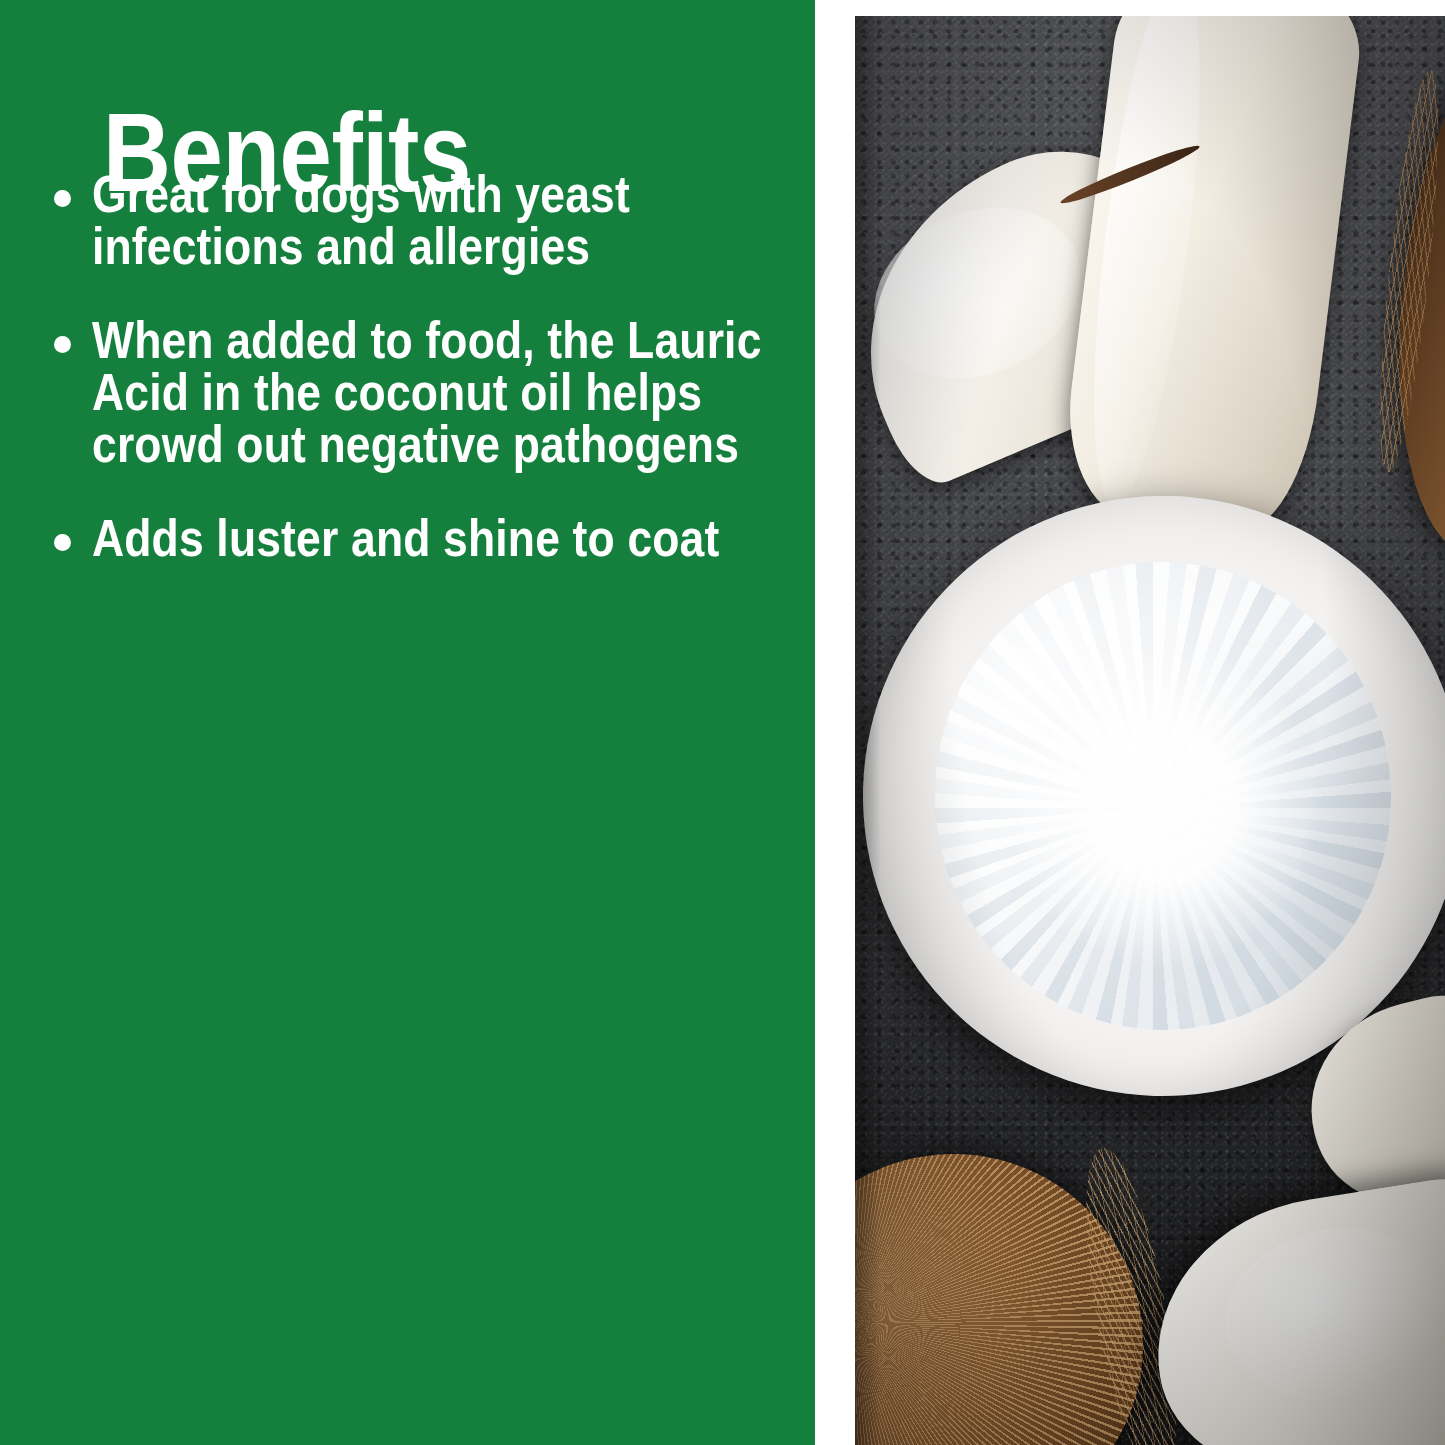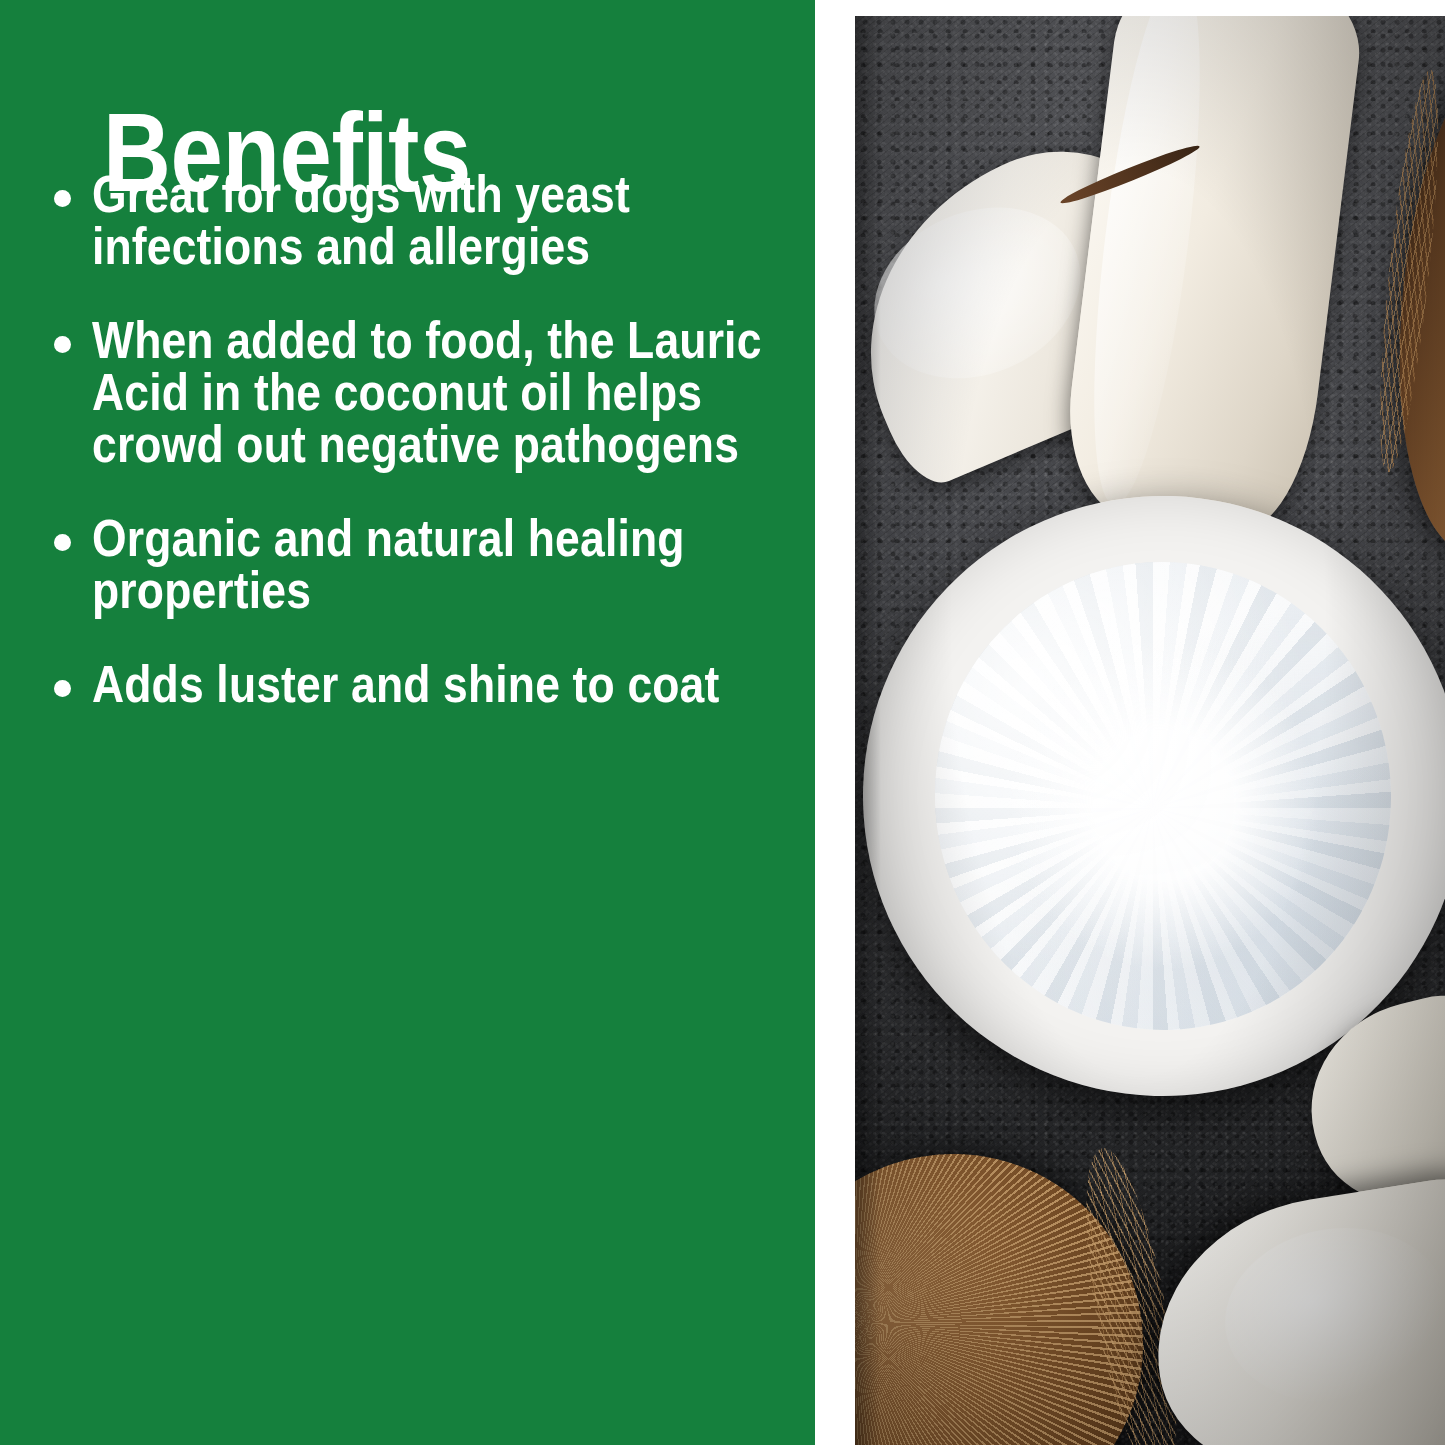--- a/index.html
+++ b/index.html
@@ -334,24 +334,20 @@
       <li class="benefit-item">
         <span class="benefit-bullet"></span>
         <span class="benefit-text">Great for dogs with yeast infections and allergies</span>
       </li>
 
       <li class="benefit-item">
         <span class="benefit-bullet"></span>
         <span class="benefit-text">When added to food, the Lauric Acid in the coconut oil helps crowd out negative pathogens</span>
       </li>
 
-      <li class="benefit-item">
-        <span class="benefit-bullet"></span>
-        <span class="benefit-text">Organic and natural healing properties</span>
-      </li>
 
 
 
       <li class="benefit-item">
         <span class="benefit-bullet"></span>
         <span class="benefit-text">Adds luster and shine to coat</span>
       </li>
 
     </ul>
   </section>

